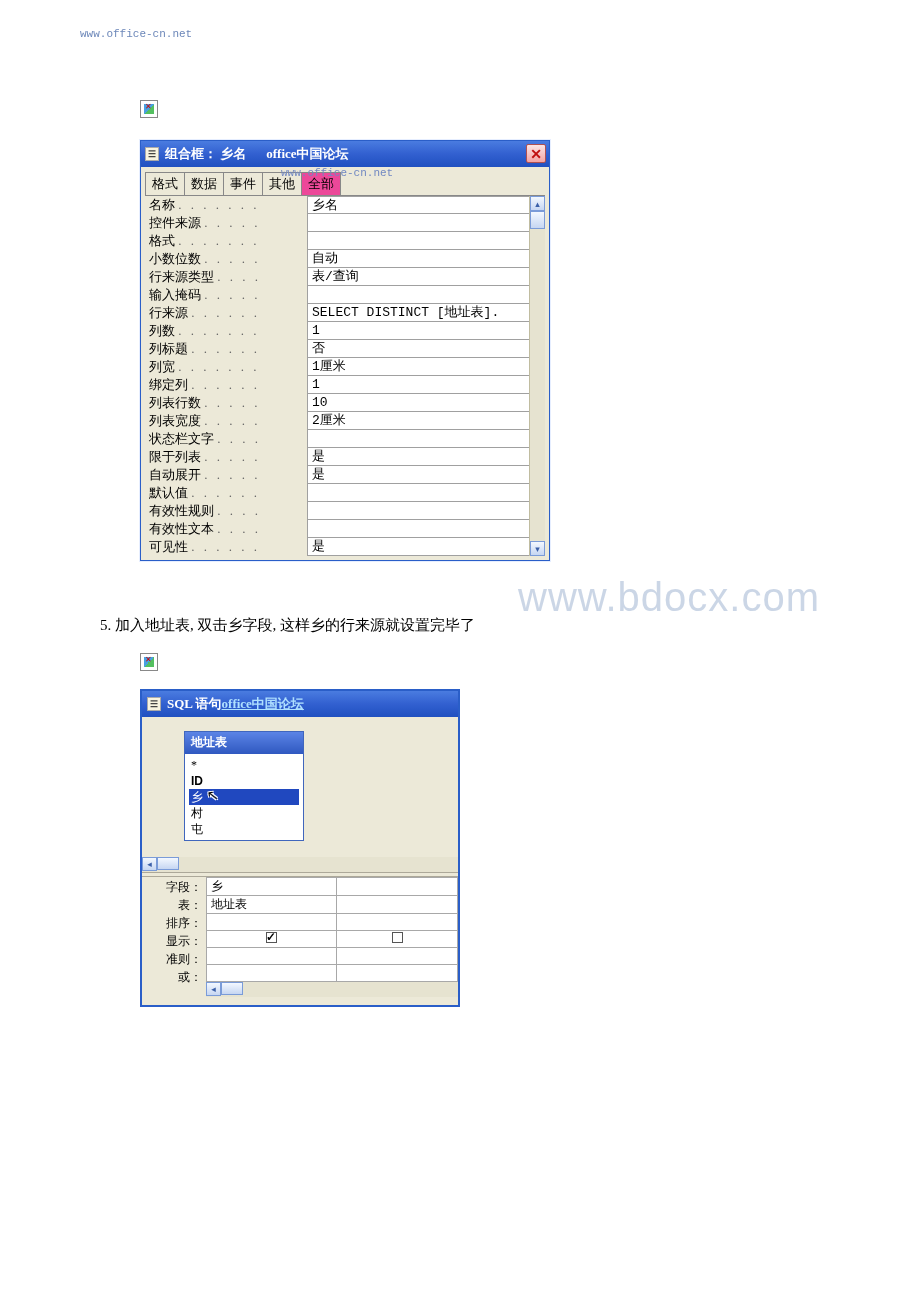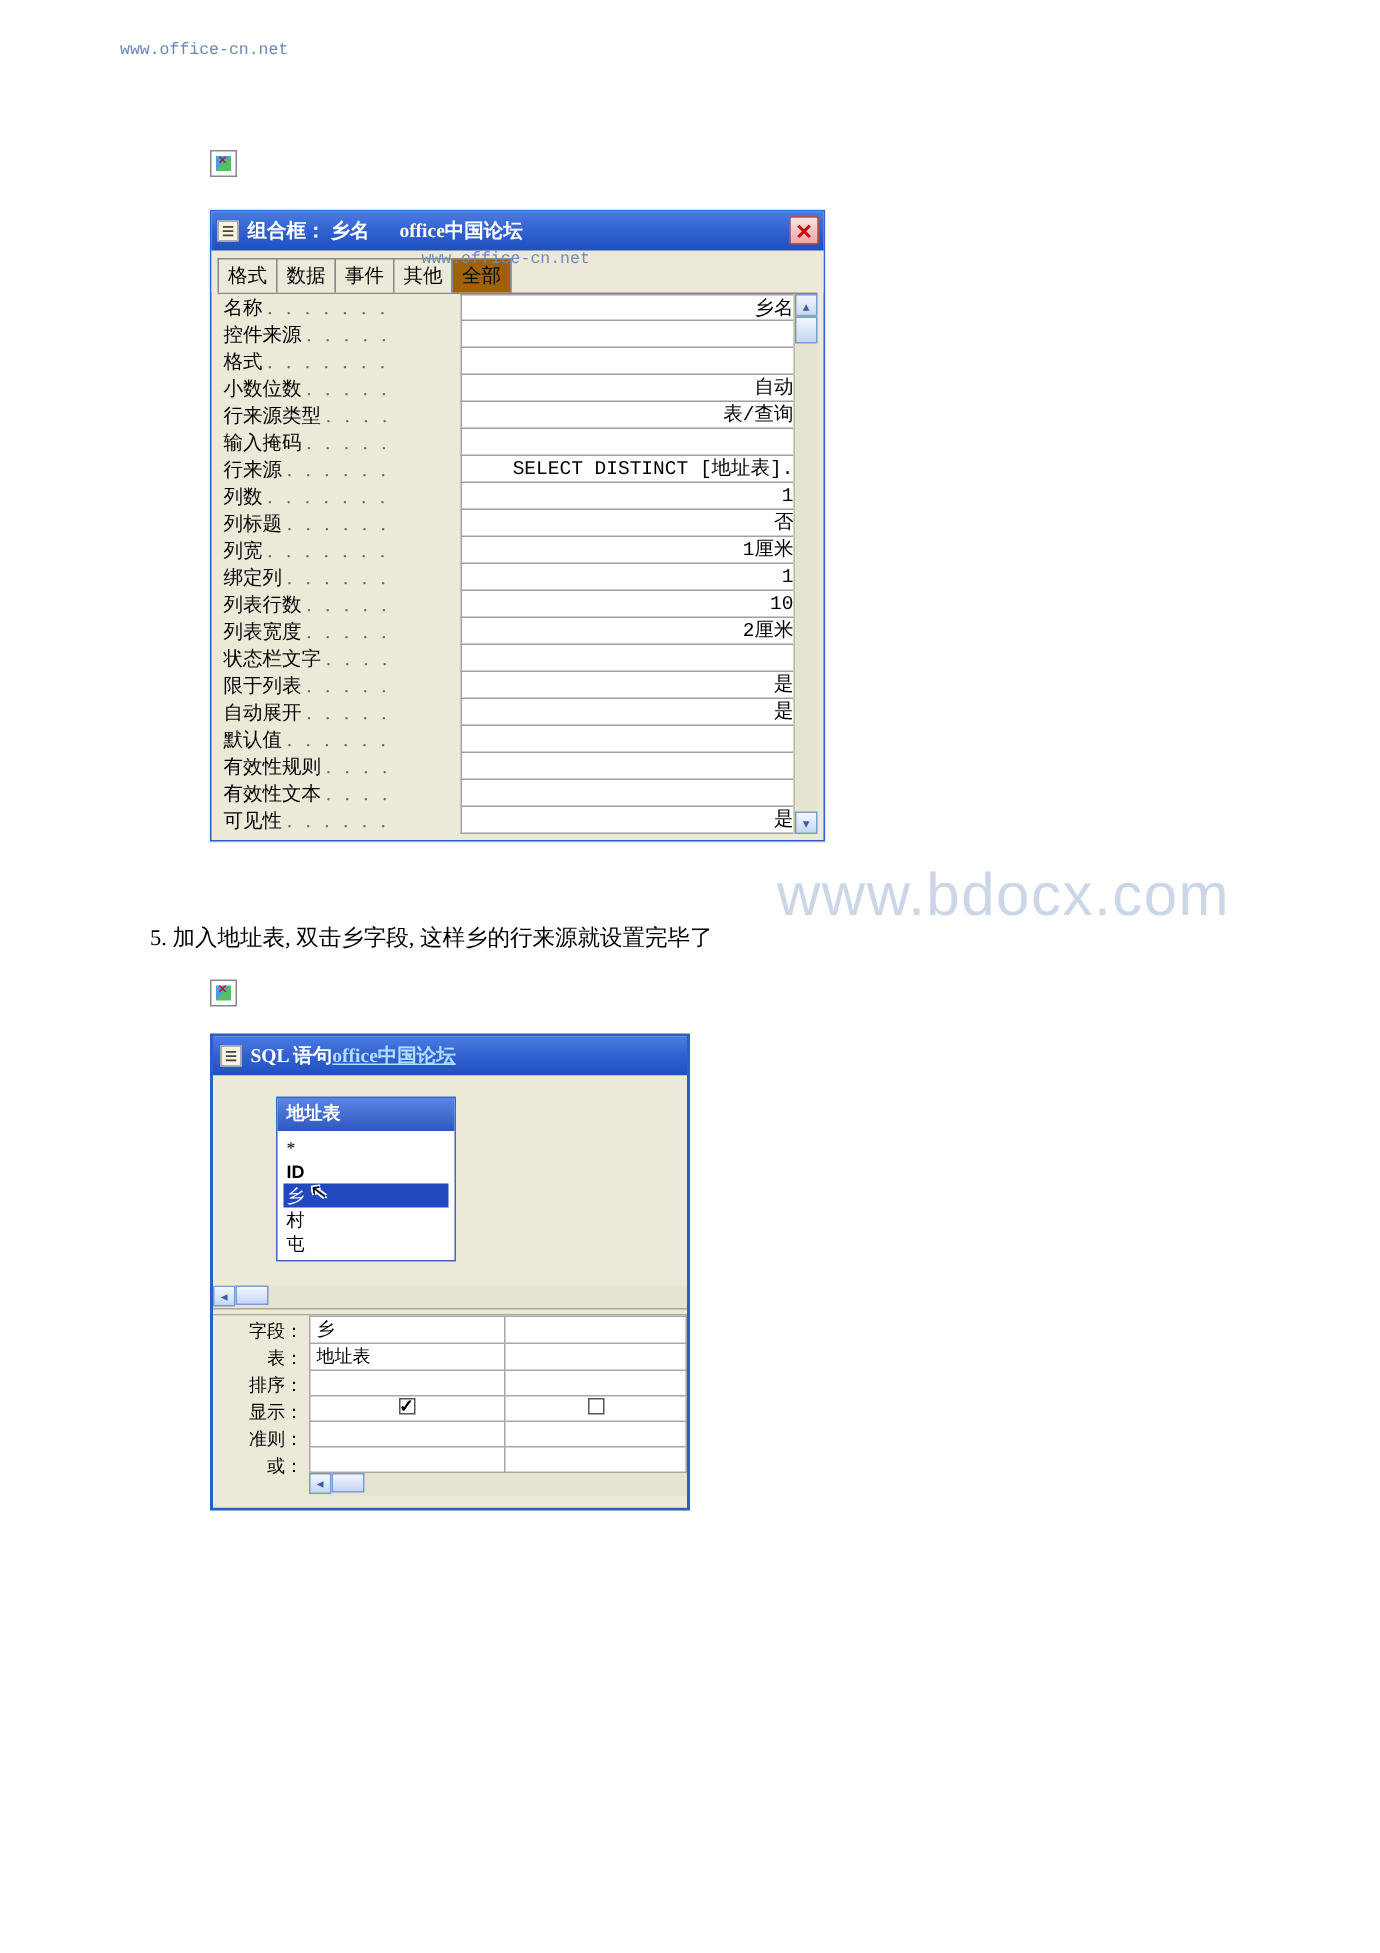--- a/index.html
+++ b/index.html
@@ -108,21 +108,21 @@
     .tab {
       padding: 2px 6px 2px 6px;
       border: 1px solid #888;
       border-bottom: none;
       background: #ece9d8;
       margin-right: -1px;
       position: relative;
       cursor: pointer;
     }
     .tab.active {
-      background: #a16207;
+      background: #ec4899;
       border-top: 1px solid #888;
       z-index: 2;
     }
     .tabs-line {
       border-bottom: 1px solid #888;
       margin: 0 4px;
     }
     .plist {
       margin: 0 4px 4px 4px;
       background: #ece9d8;
@@ -171,21 +171,20 @@
       flex: 1;
       border: 1px solid #a0a0a0;
       border-right: none;
       border-top: none;
       background: #fff;
       padding-left: 4px;
       font-family: "SimSun", "Courier New", serif;
       margin-right: 16px;
       white-space: nowrap;
       overflow: hidden;
-      text-align: right;
     }
     .prop-value.first { border-top: 1px solid #a0a0a0; }
     
     .big-wm {
       text-align: right;
       font-size: 40px;
       color: rgba(160,180,210,0.55);
       font-family: Arial, sans-serif;
       letter-spacing: 1px;
       margin-top: 14px;

